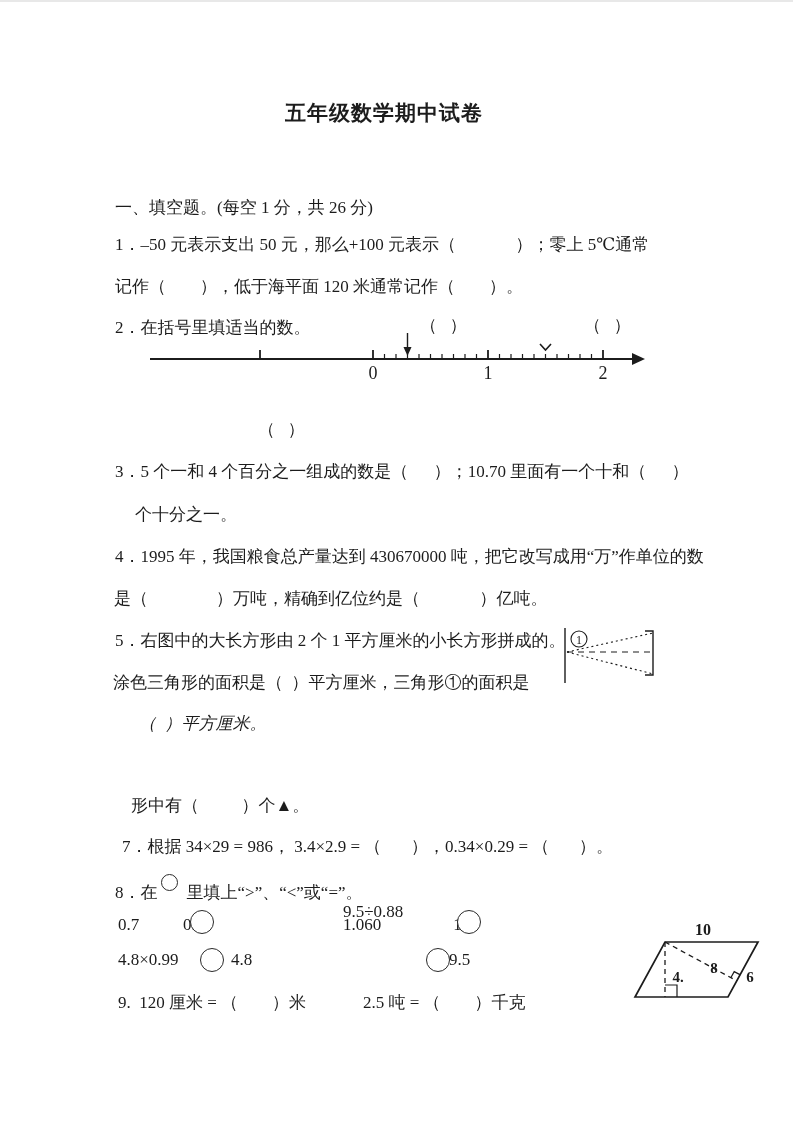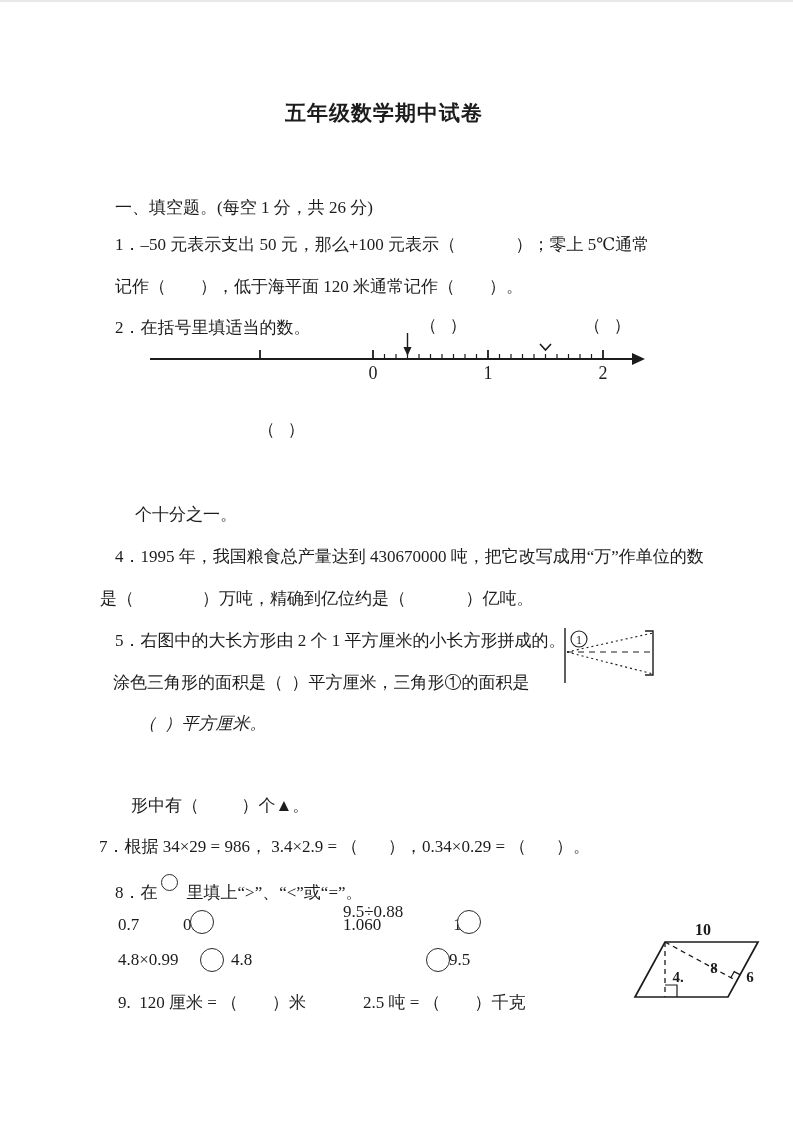--- a/index.html
+++ b/index.html
@@ -52,25 +52,26 @@
     <path d="M244.5,29 v-5 M256,29 v-5 M267.5,29 v-5 M279,29 v-5 M290.5,29 v-5 M302,29 v-5 M313.5,29 v-5 M325,29 v-5 M336.5,29 v-5 M359.5,29 v-5 M371,29 v-5 M382.5,29 v-5 M394,29 v-5 M405.5,29 v-5 M417,29 v-5 M428.5,29 v-5 M440,29 v-5 M451.5,29 v-5" stroke="#1c1c1c" stroke-width="1.2"></path>
     <line x1="267.5" y1="3" x2="267.5" y2="19" stroke="#1c1c1c" stroke-width="1.4"></line>
     <polygon points="263.5,17 271.5,17 267.5,26" fill="#1c1c1c"></polygon>
     <polyline points="400,14 405.5,20 411,14" fill="none" stroke="#1c1c1c" stroke-width="1.6"></polyline>
     <text x="233" y="49" font-size="18" text-anchor="middle">0</text>
     <text x="348" y="49" font-size="18" text-anchor="middle">1</text>
     <text x="463" y="49" font-size="18" text-anchor="middle">2</text>
   </svg>
 
   
+  <div class="tl" style="left:115px; top:460px;">3．5 个一和 4 个百分之一组成的数是（&nbsp;&nbsp;&nbsp;&nbsp;&nbsp;&nbsp;）；10.70 里面有一个十和（&nbsp;&nbsp;&nbsp;&nbsp;&nbsp;&nbsp;）</div>
   <div class="tl" style="left:135px; top:503px;">个十分之一。</div>
 
   
   <div class="tl" style="left:115px; top:545px;">4．1995 年，我国粮食总产量达到 430670000 吨，把它改写成用“万”作单位的数</div>
-  <div class="tl" style="left:100px; top:587px;">是（&nbsp;&nbsp;&nbsp;&nbsp;&nbsp;&nbsp;&nbsp;&nbsp;&nbsp;&nbsp;&nbsp;&nbsp;&nbsp;&nbsp;&nbsp;&nbsp;）万吨，精确到亿位约是（&nbsp;&nbsp;&nbsp;&nbsp;&nbsp;&nbsp;&nbsp;&nbsp;&nbsp;&nbsp;&nbsp;&nbsp;&nbsp;&nbsp;）亿吨。</div>
+  <div class="tl" style="left:114px; top:587px;">是（&nbsp;&nbsp;&nbsp;&nbsp;&nbsp;&nbsp;&nbsp;&nbsp;&nbsp;&nbsp;&nbsp;&nbsp;&nbsp;&nbsp;&nbsp;&nbsp;）万吨，精确到亿位约是（&nbsp;&nbsp;&nbsp;&nbsp;&nbsp;&nbsp;&nbsp;&nbsp;&nbsp;&nbsp;&nbsp;&nbsp;&nbsp;&nbsp;）亿吨。</div>
 
   
   <div class="tl" style="left:115px; top:629px;">5．右图中的大长方形由 2 个 1 平方厘米的小长方形拼成的。</div>
   <div class="tl" style="left:113px; top:671px;">涂色三角形的面积是（&nbsp;&nbsp;）平方厘米，三角形①的面积是</div>
   <div class="tl" style="left:139px; top:712px;font-style:italic;">（&nbsp;&nbsp;）平方厘米。</div>
 
   
   <svg style="position:absolute; left:558px; top:624px;" width="105" height="62" viewBox="0 0 105 62">
     <line x1="7" y1="2" x2="7" y2="57" stroke="#1c1c1c" stroke-width="1.4"></line>
     <polyline points="87,5 95,5 95,49 87,49" fill="none" stroke="#1c1c1c" stroke-width="1.4"></polyline>
@@ -78,21 +79,21 @@
     <line x1="9" y1="26" x2="95" y2="48" stroke="#1c1c1c" stroke-width="1.1" stroke-dasharray="2,3"></line>
     <line x1="9" y1="26" x2="95" y2="26" stroke="#1c1c1c" stroke-width="1.2" stroke-dasharray="6,5"></line>
     <circle cx="21" cy="13" r="8" fill="#ffffff" stroke="#1c1c1c" stroke-width="1.1"></circle>
     <text x="21" y="18" font-size="12" text-anchor="middle">1</text>
   </svg>
 
   
   <div class="tl" style="left:131px; top:794px;">形中有（&nbsp;&nbsp;&nbsp;&nbsp;&nbsp;&nbsp;&nbsp;&nbsp;&nbsp;&nbsp;）个▲。</div>
 
   
-  <div class="tl" style="left:99px; top:835px;">7．根据 34×29 = 986，&nbsp;3.4×2.9 = （&nbsp;&nbsp;&nbsp;&nbsp;&nbsp;&nbsp;&nbsp;），0.34×0.29 = （&nbsp;&nbsp;&nbsp;&nbsp;&nbsp;&nbsp;&nbsp;）。</div>
+  <div class="tl" style="left:122px; top:835px;">7．根据 34×29 = 986，&nbsp;3.4×2.9 = （&nbsp;&nbsp;&nbsp;&nbsp;&nbsp;&nbsp;&nbsp;），0.34×0.29 = （&nbsp;&nbsp;&nbsp;&nbsp;&nbsp;&nbsp;&nbsp;）。</div>
 
   
   <div class="tl" style="left:115px; top:872px;">
     <span>8．在</span><span class="hdr-circle"></span><span>里填上“&gt;”、“&lt;”或“=”。</span>
   </div>
 
   
   <div class="tl" style="left:118px; top:913px;">0.7</div>
   <div class="tl ovl" style="left:183px; top:913px;">
     <span>0.8</span>

